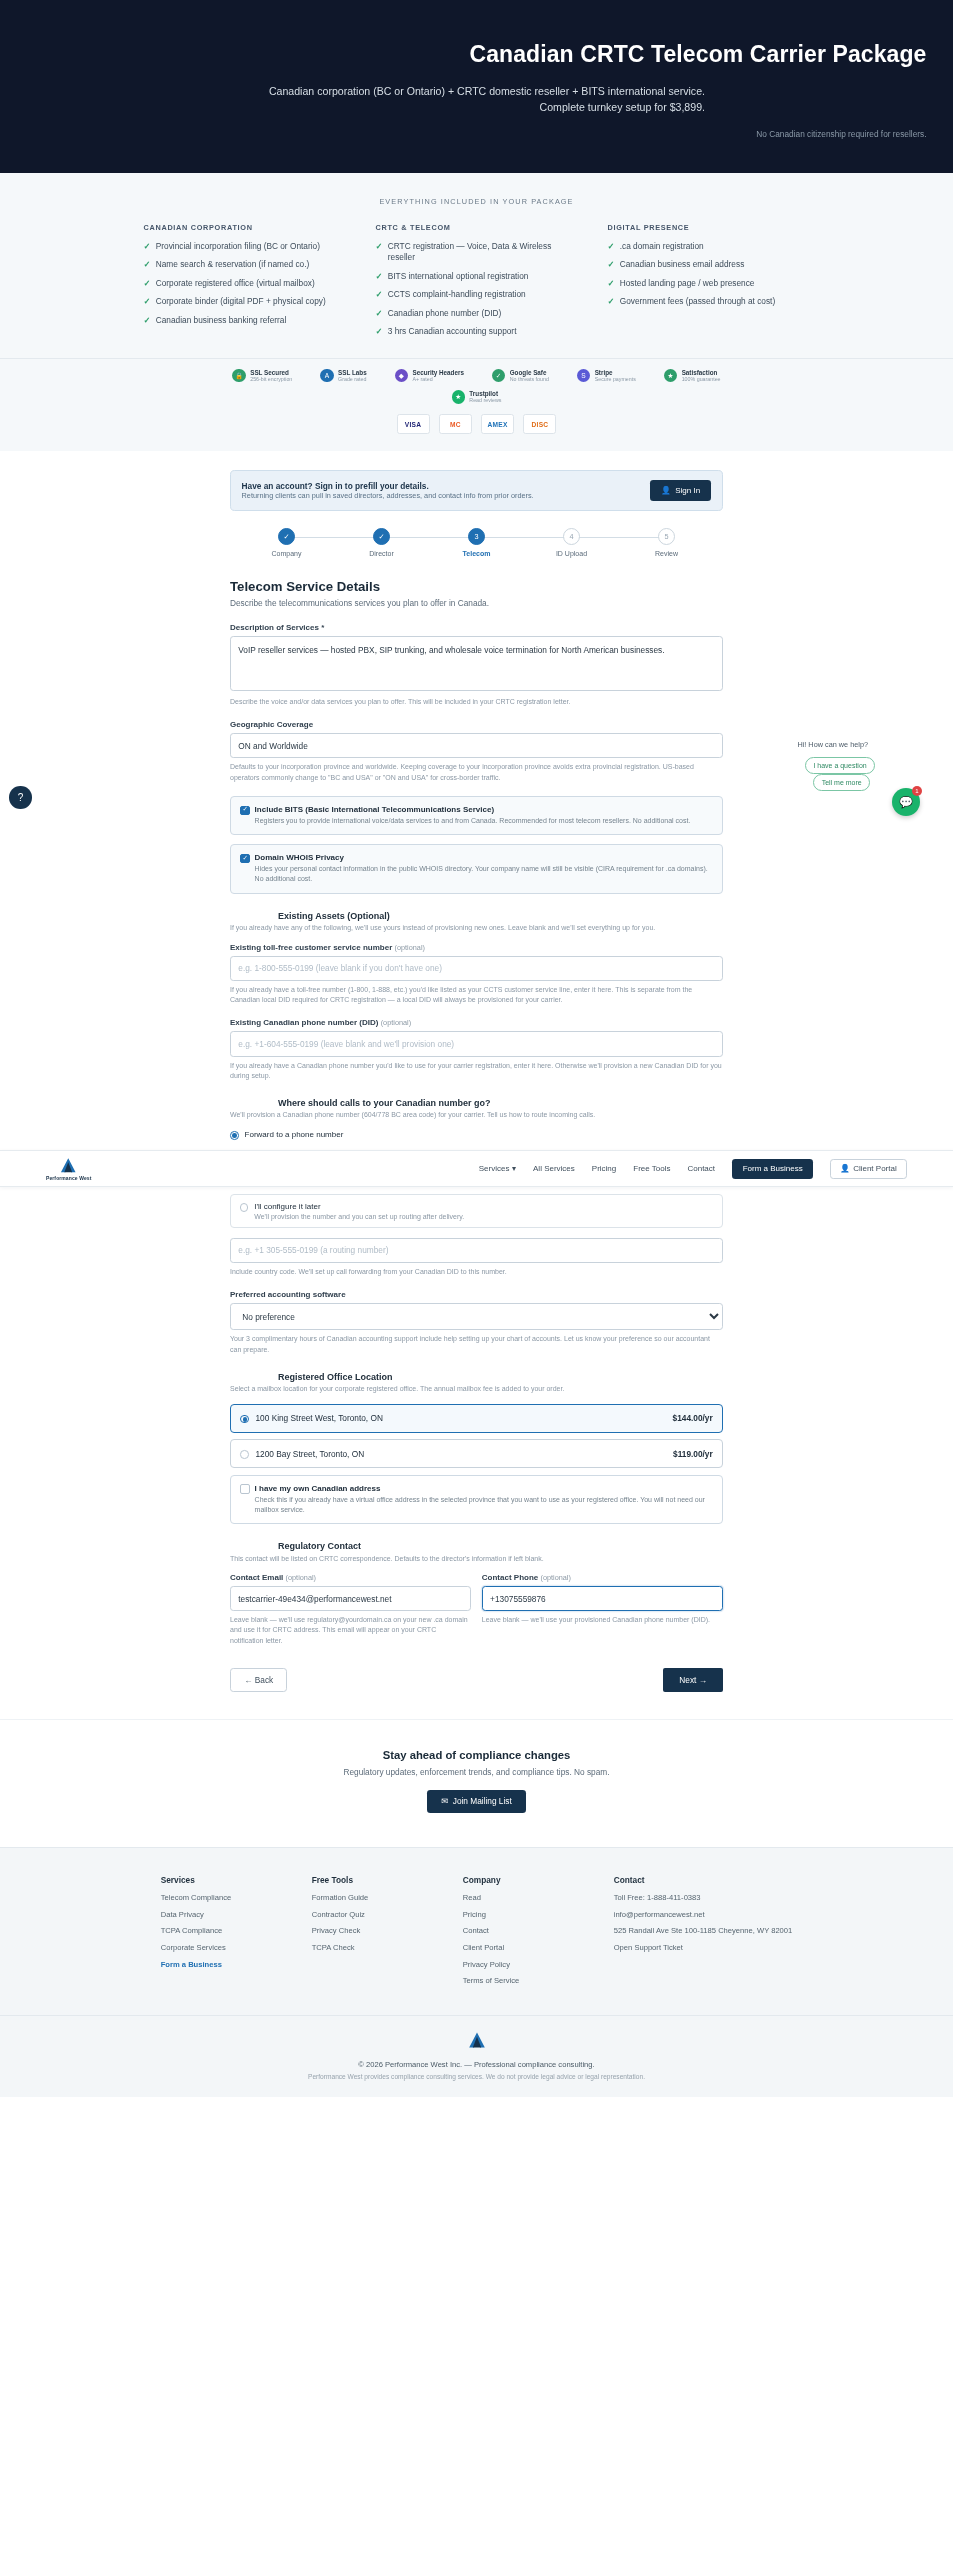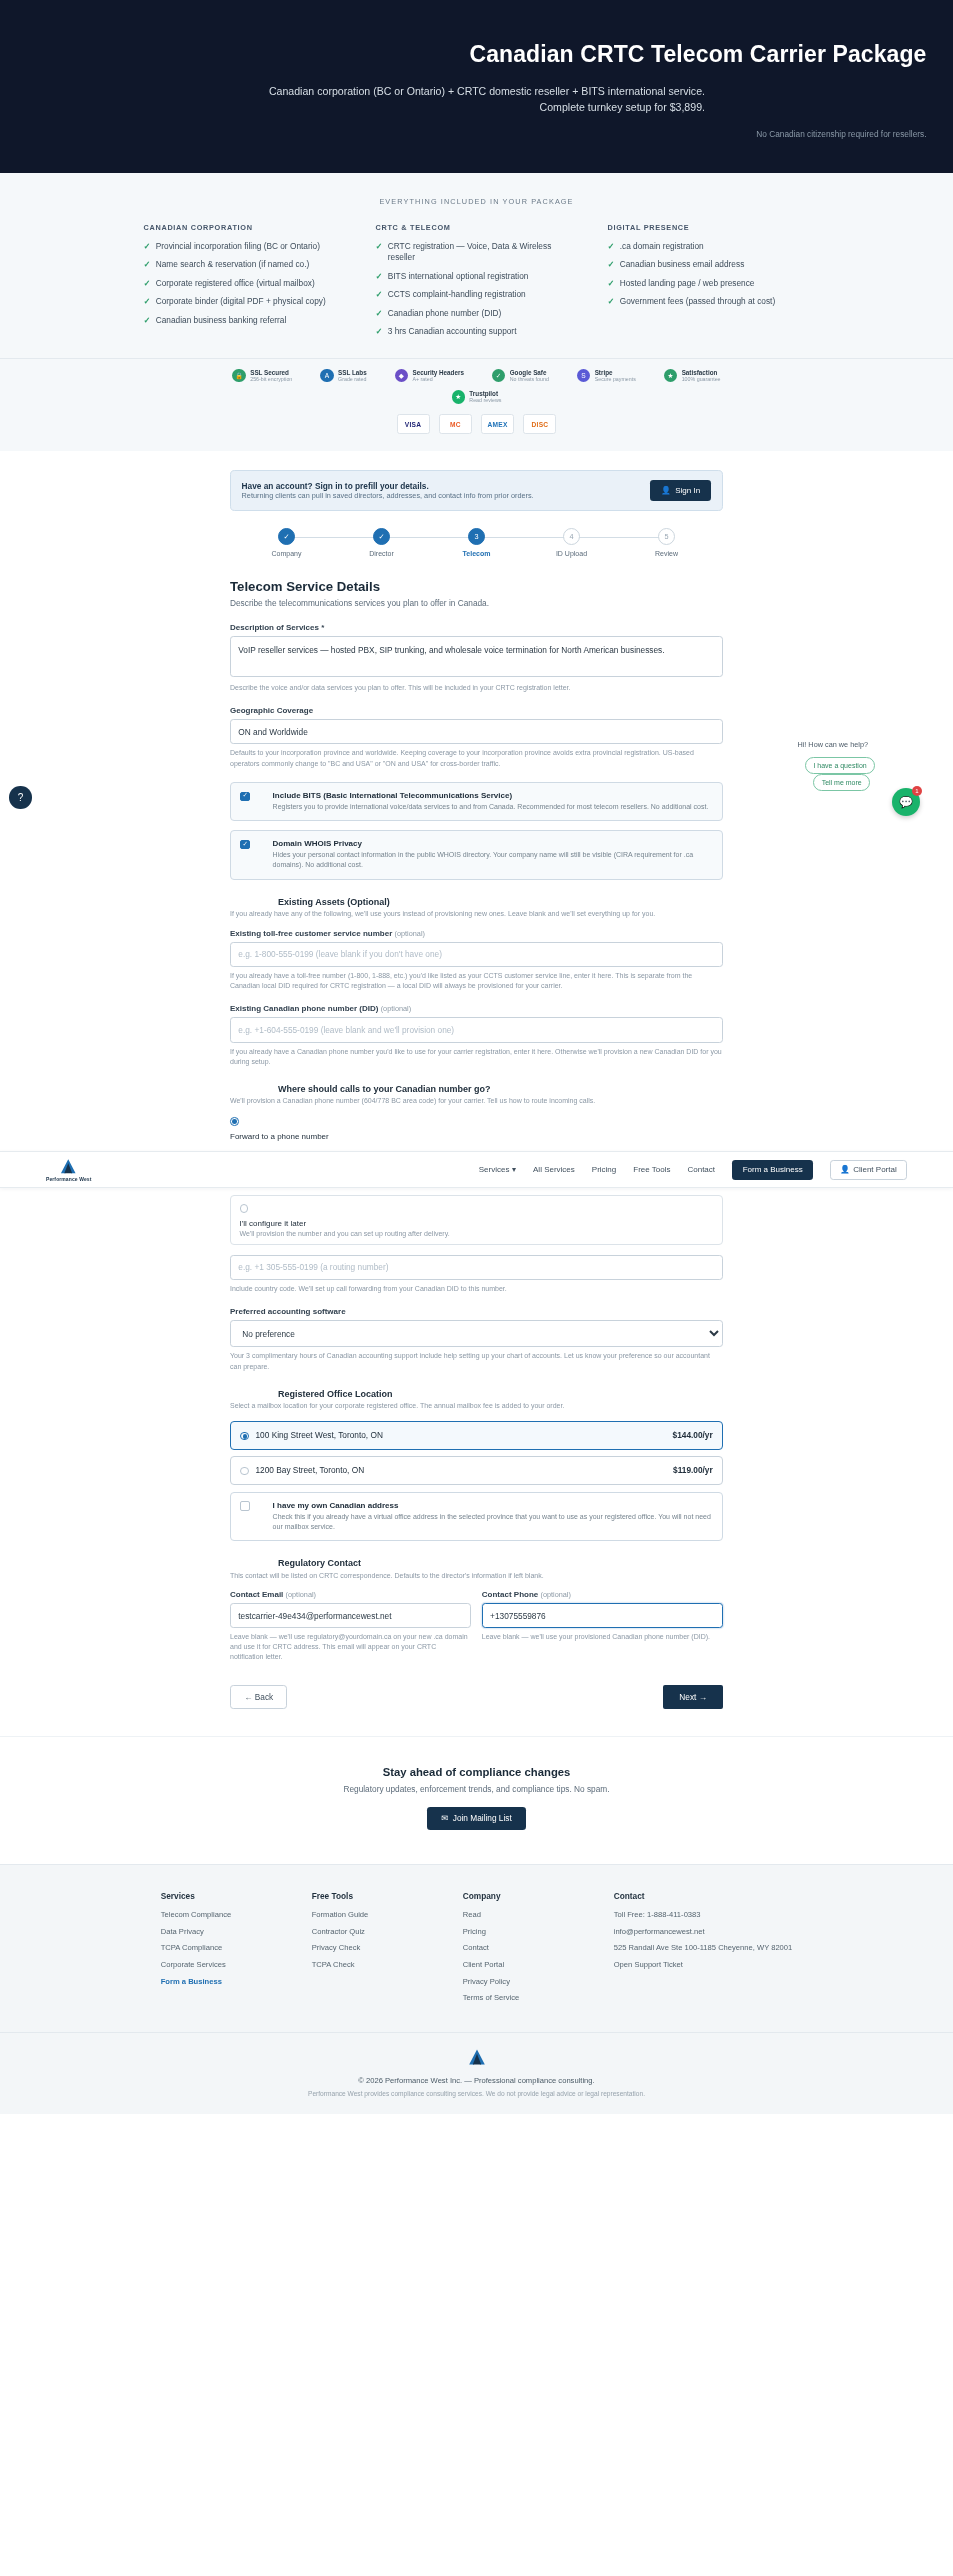--- a/index.html
+++ b/index.html
@@ -114,47 +114,47 @@
   p.section-sub { font-size:8.3px; color:#5d6c7a; margin:0 0 14.6px; }
 
   label.flabel { display:block; font-size:8px; font-weight:bold; color:#32414f; margin-bottom:4px;}
   label.flabel .opt { font-weight:normal; color:#8d9aa6; font-size:7.3px;}
   .help { font-size:7px; color:#8b98a5; line-height:1.45; margin-top:4px; }
   textarea, input[type=text] {
     width:100%; border:0.7px solid #c8d2db; border-radius:3.3px;
     padding:6.6px 7.3px; font-size:8.3px; color:#2b3945;
     font-family:"Liberation Sans", sans-serif; background:#fff;
   }
-  textarea { height:41px; resize:none; line-height:1.45; }
+  textarea { height:55px; resize:none; line-height:1.45; }
   input::placeholder, textarea::placeholder { color:#b0bcc7; }
   select {
     width:100%; border:0.7px solid #c8d2db; border-radius:3.3px;
     padding:6.6px 7.3px; font-size:8.3px; color:#2b3945; background:#fff;
     font-family:"Liberation Sans", sans-serif;
   }
   .field { margin-bottom:13.2px; }
 
   .checkbox-card {
     border:0.7px solid #cfdae4; border-radius:4px; background:#f7fafc;
-    padding:8px 9.3px; display:flex; gap:23px; margin-bottom:9.3px;
+    padding:8px 9.3px; display:flex; gap:5px; margin-bottom:9.3px;
   }
   .cb {
     width:9.3px;height:9.3px;border-radius:2px;background:#1f6fb2;border:0.7px solid #1f6fb2;
     flex:0 0 auto; margin-top:0.7px; position:relative;
   }
   .cb:after{ content:"✓"; color:#fff; font-size:6.6px; position:absolute; left:1.3px; top:-1.3px;}
   .cb.empty { background:#fff; border:0.7px solid #b9c5d0; }
   .cb.empty:after { content:""; }
   .checkbox-card .t1 { font-size:8px; font-weight:bold; color:#22303d; }
   .checkbox-card .t2 { font-size:7px; color:#76848f; margin-top:2px; line-height:1.45;}
 
   h3.sub-head { font-size:9px; margin:17px 0 2.6px; color:#22303d;padding-left:48px; }
   .sub-head-help { font-size:7px; color:#8b98a5; margin:0 0 9.3px; line-height:1.45;}
 
-  .radio-row { display:flex; gap:6px; align-items:flex-start; margin-bottom:2.6px;flex-direction:column; }
+  .radio-row { display:flex; gap:6px; align-items:flex-start; margin-bottom:2.6px; }
   .rb { width:8.6px;height:8.6px;border-radius:50%;border:0.7px solid #1f6fb2; flex:0 0 auto; margin-top:1.3px; position:relative;}
   .rb.sel:after{content:"";position:absolute;width:4.6px;height:4.6px;border-radius:50%;background:#1f6fb2;left:1.3px;top:1.3px;}
   .rb.off { border-color:#b9c5d0; }
   .radio-row .t1 { font-size:8px; color:#22303d; }
   .radio-row .t2 { font-size:7px; color:#8b98a5; margin-top:2px; }
 
   .office-card {
     border:0.7px solid #c8d2db; border-radius:4px; padding:8.6px 9.3px;
     display:flex; align-items:center; justify-content:space-between; margin-bottom:6px;
   }

